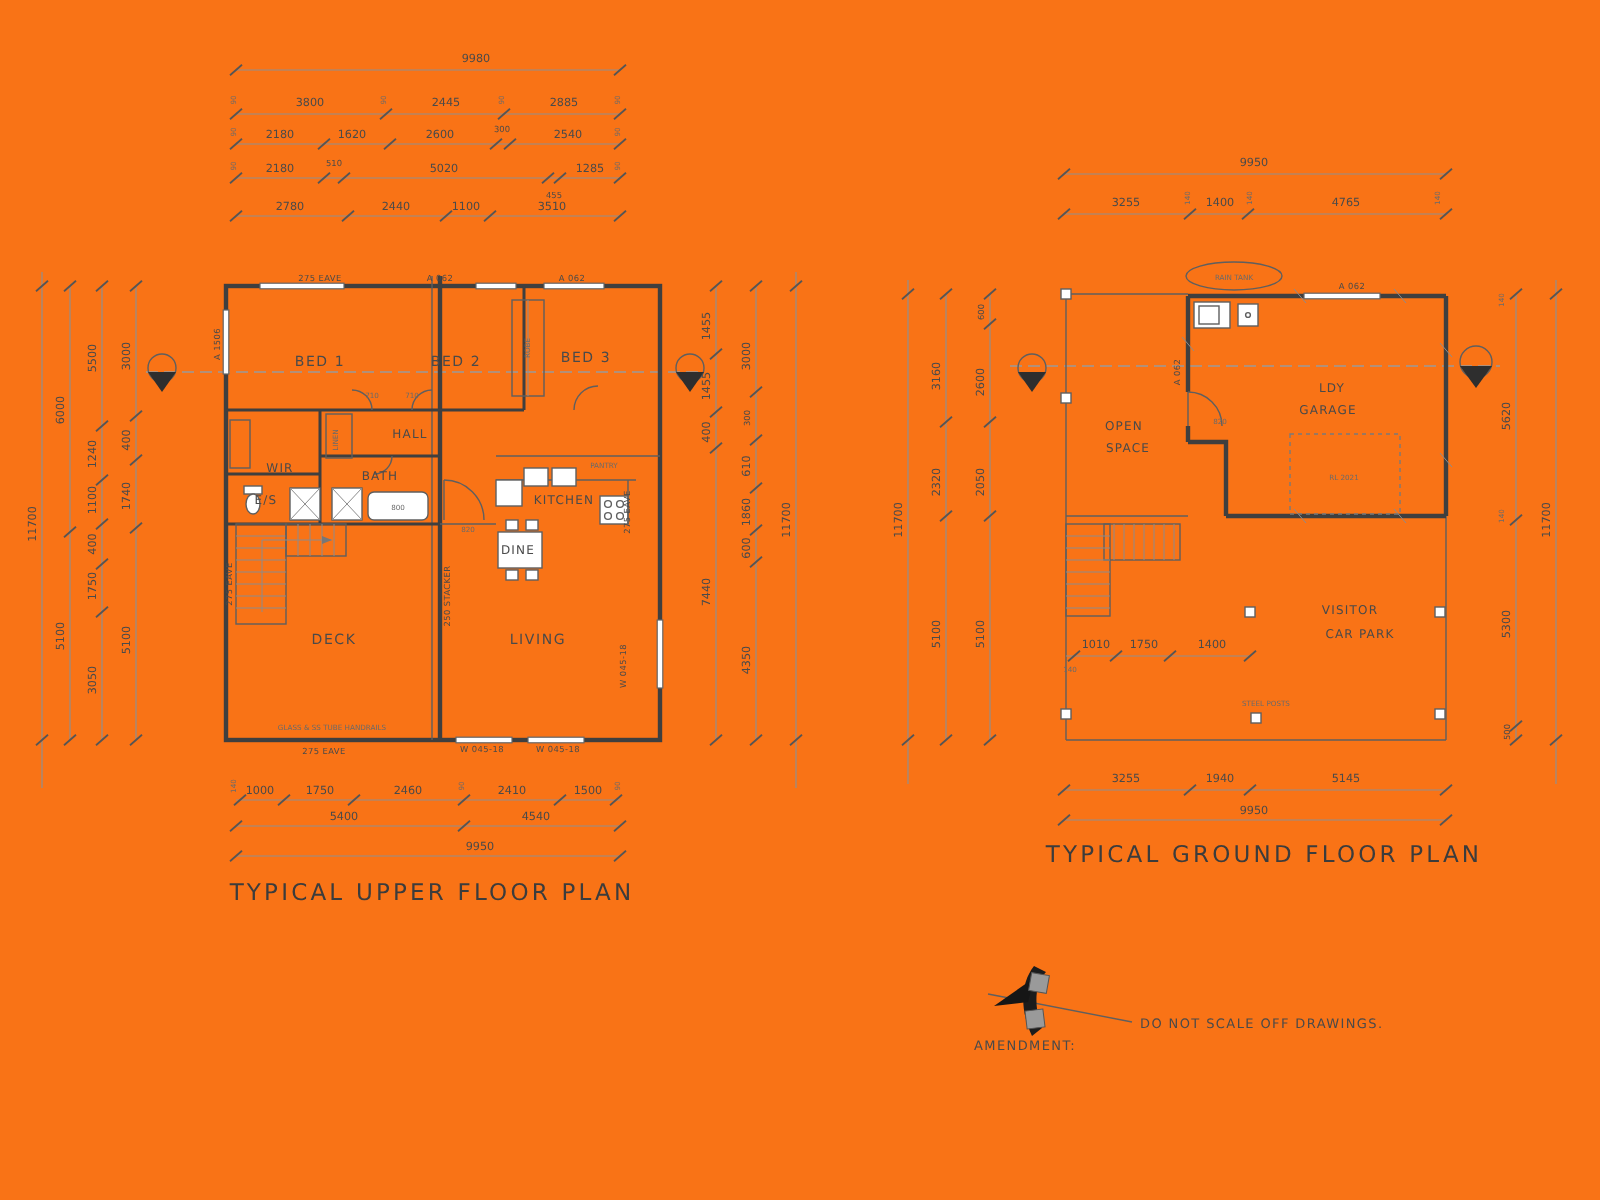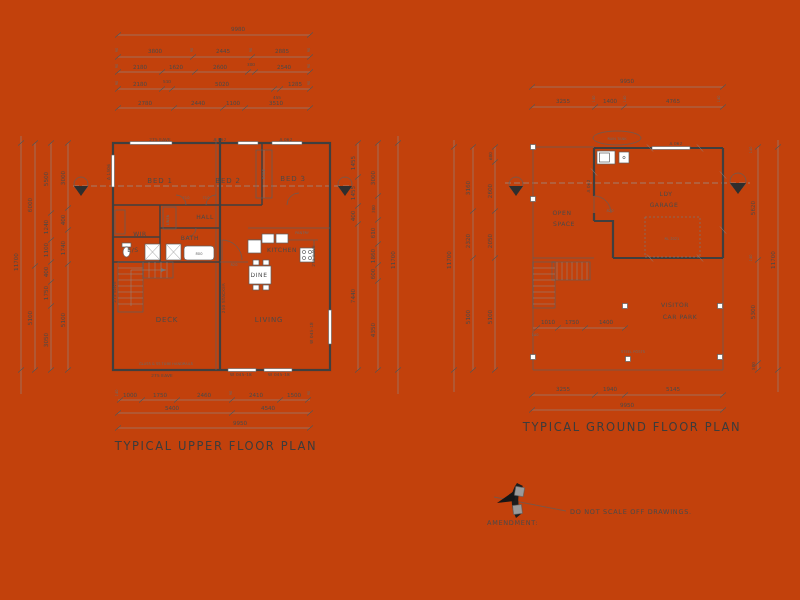--- a/index.html
+++ b/index.html
@@ -1,16 +1,16 @@
 <!DOCTYPE html>
 <html><head>
 <meta charset="utf-8">
 <style>
   html,body{margin:0;padding:0;background:#ffffff;}
-  .sheet{position:relative;width:800px;height:600px;background:#c2410c;overflow:hidden;}
+  .sheet{position:relative;width:800px;height:600px;background:#f97316;overflow:hidden;}
   svg{display:block;}
   text{font-family:"DejaVu Sans", sans-serif; fill:#4a4a4a;}
   .dim{font-size:5.6px;text-anchor:middle;}
   .dimsm{font-size:4.2px;text-anchor:middle;}
   .tiny{font-size:4.2px;text-anchor:middle;letter-spacing:.2px;}
   .micro{font-size:3.6px;text-anchor:middle;fill:#6a6a6a;}
   .room{font-size:7px;text-anchor:middle;letter-spacing:.8px;}
   .roomsm{font-size:6px;text-anchor:middle;letter-spacing:.6px;}
   .title{font-size:11.5px;text-anchor:middle;letter-spacing:1.6px;fill:#3c3c3c;}
   .foot{font-size:6.5px;text-anchor:start;letter-spacing:.7px;fill:#4a4a4a;}

